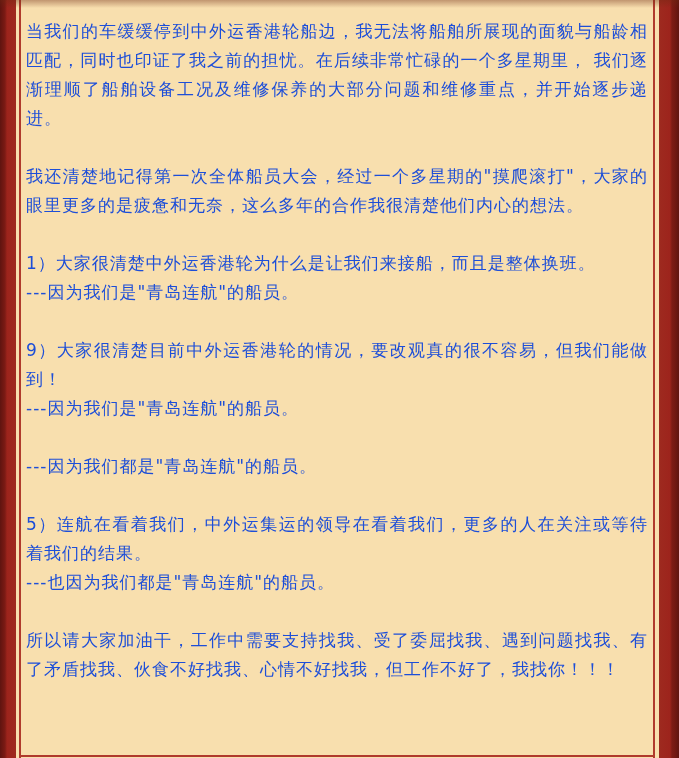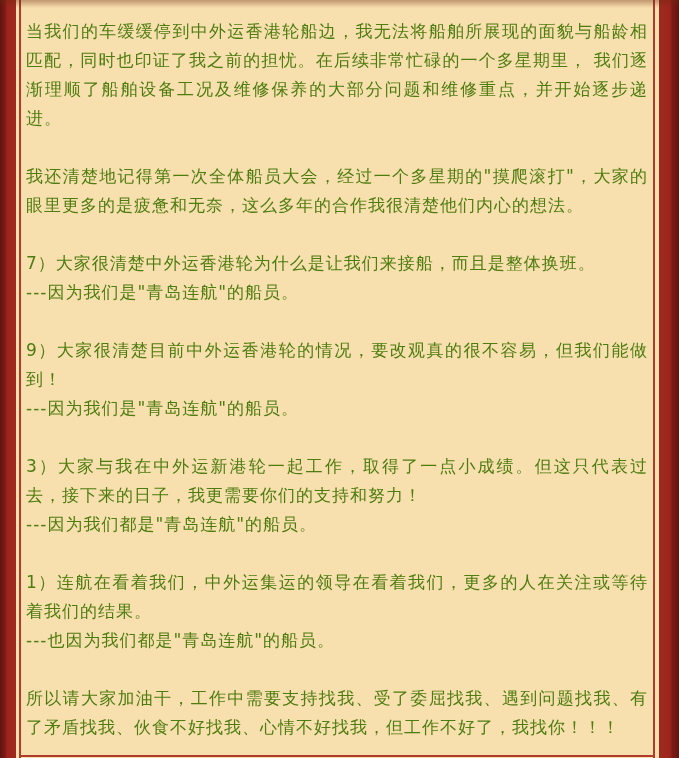--- a/index.html
+++ b/index.html
@@ -67,21 +67,21 @@
   }
   
   .content {
     position: absolute;
     left: 21px;
     right: 26px;
     top: 0;
     bottom: 3px;
     padding: 17px 5px 0 5px;
     box-sizing: border-box;
-    color: #4d7c0f;
+    color: #1d4ed8;
     font-size: 17px;
     line-height: 29px;
     letter-spacing: 1px;
     text-align: justify;
     word-break: break-all;
     overflow: hidden;
     z-index: 1;
   }
   .content .block { margin: 0 0 29px 0; }
   .content .block:last-child { margin-bottom: 0; }
@@ -99,32 +99,31 @@
   <div class="top-shade"></div>
 
   <div class="content">
     <div class="block">
       <p>当我们的车缓缓停到中外运香港轮船边，我无法将船舶所展现的面貌与船龄相匹配，同时也印证了我之前的担忧。在后续非常忙碌的一个多星期里， 我们逐渐理顺了船舶设备工况及维修保养的大部分问题和维修重点，并开始逐步递进。</p>
     </div>
     <div class="block">
       <p>我还清楚地记得第一次全体船员大会，经过一个多星期的"摸爬滚打"，大家的眼里更多的是疲惫和无奈，这么多年的合作我很清楚他们内心的想法。</p>
     </div>
     <div class="block">
-      <p>7）大家很清楚中外运香港轮为什么是让我们来接船，而且是整体换班。</p>
+      <p>1）大家很清楚中外运香港轮为什么是让我们来接船，而且是整体换班。</p>
       <p>---因为我们是"青岛连航"的船员。</p>
     </div>
     <div class="block">
       <p>9）大家很清楚目前中外运香港轮的情况，要改观真的很不容易，但我们能做到！</p>
       <p>---因为我们是"青岛连航"的船员。</p>
     </div>
     <div class="block">
-      <p>3）大家与我在中外运新港轮一起工作，取得了一点小成绩。但这只代表过去，接下来的日子，我更需要你们的支持和努力！</p>
       <p>---因为我们都是"青岛连航"的船员。</p>
     </div>
     <div class="block">
-      <p>1）连航在看着我们，中外运集运的领导在看着我们，更多的人在关注或等待着我们的结果。</p>
+      <p>5）连航在看着我们，中外运集运的领导在看着我们，更多的人在关注或等待着我们的结果。</p>
       <p>---也因为我们都是"青岛连航"的船员。</p>
     </div>
     <div class="block">
       <p>所以请大家加油干，工作中需要支持找我、受了委屈找我、遇到问题找我、有了矛盾找我、伙食不好找我、心情不好找我，但工作不好了，我找你！！！</p>
     </div>
   </div>
 </div>
 
 </body></html>

